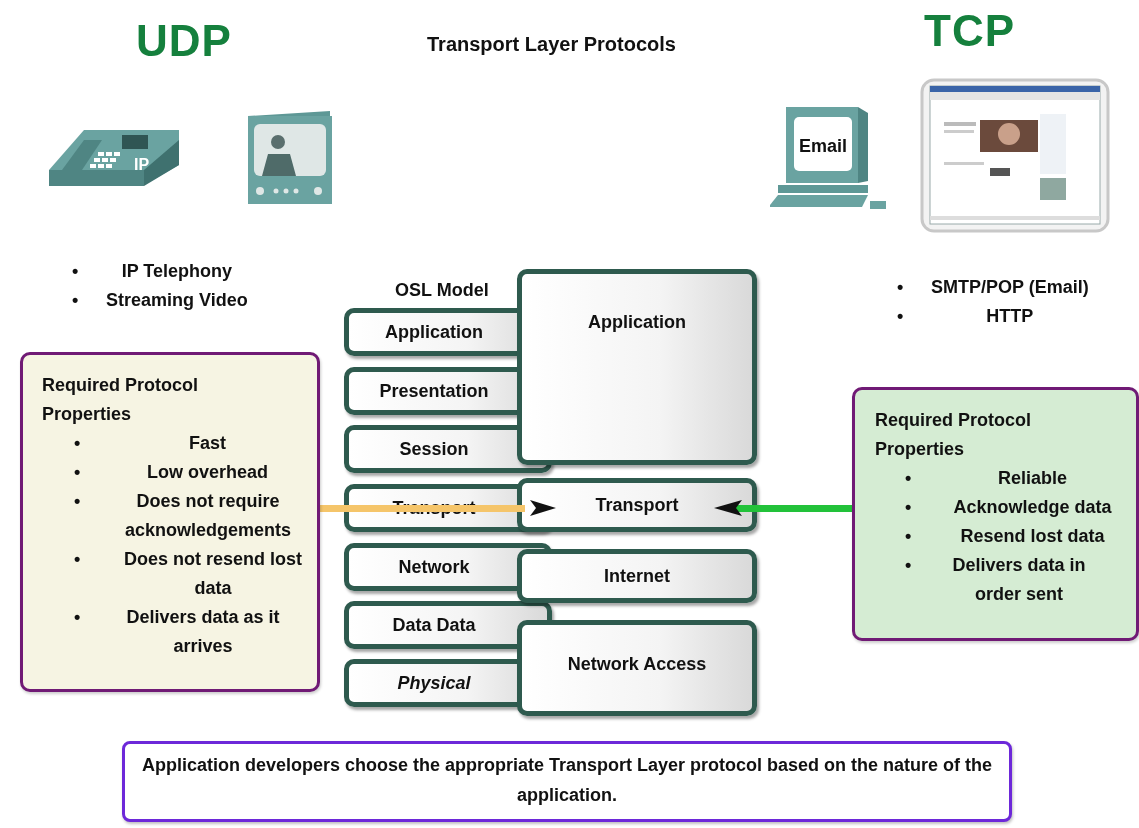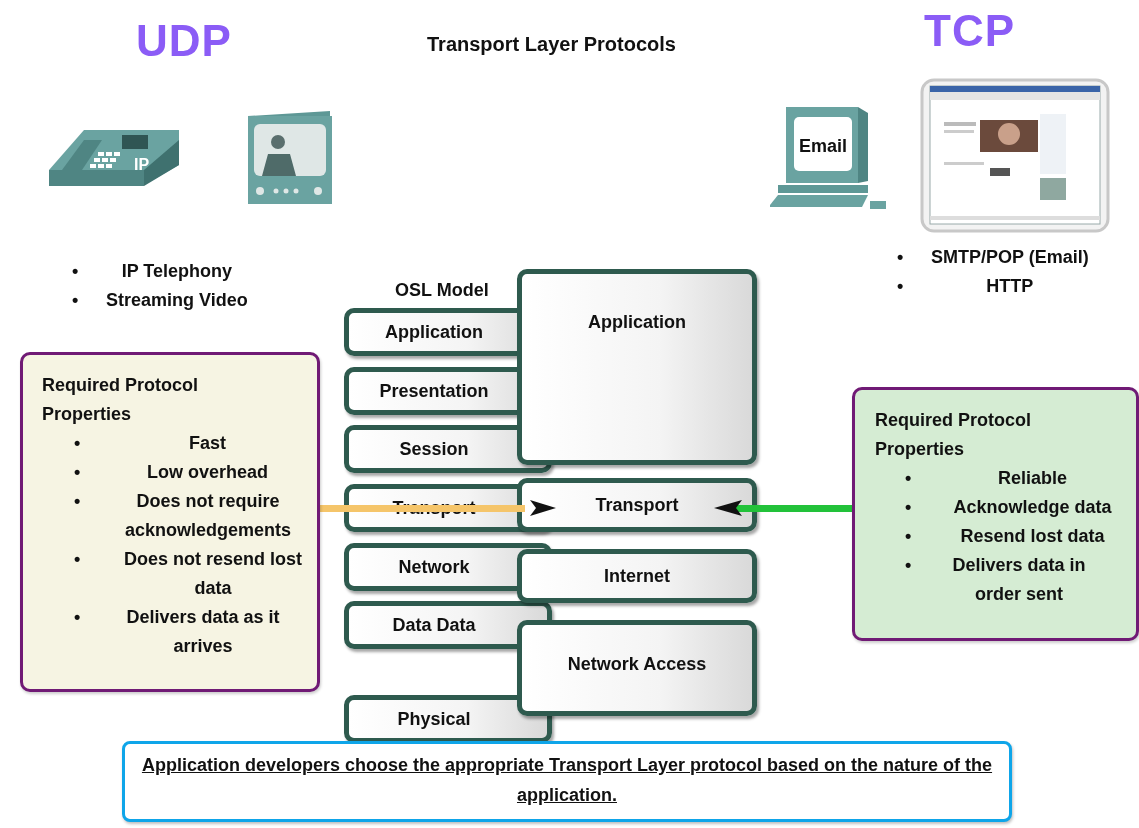--- a/index.html
+++ b/index.html
@@ -1,38 +1,38 @@
 <!DOCTYPE html>
 <html><head>
 <meta charset="utf-8">
 <style>
   html, body { margin: 0; padding: 0; background: #ffffff; }
   body { width: 1139px; height: 828px; position: relative; overflow: hidden;
          font-family: "Liberation Sans", sans-serif; color: #111; }
   .abs { position: absolute; }
-  .red-label { color: #8b5cf6; font-weight: bold; font-size: 44px; letter-spacing: 1px; }
+  .red-label { color: #15803d; font-weight: bold; font-size: 44px; letter-spacing: 1px; }
   .title { font-weight: bold; font-size: 20px; }
   .bold { font-weight: bold; }
   .bullets { font-weight: bold; font-size: 18px; line-height: 29px; margin: 0; padding: 0; list-style: none; }
   .bullets li { position: relative; padding-left: 34px; text-align: center; }
   .bullets li::before { content: "•"; position: absolute; left: 0; }
   .layer { position: absolute; box-sizing: border-box; border: 5px solid #2e5a4e; border-radius: 10px;
            background: linear-gradient(90deg, #ffffff 0%, #f4f4f4 60%, #d9d9d9 100%);
            box-shadow: 2px 3px 3px rgba(0,0,0,0.35); display: flex; align-items: center;
            justify-content: center; font-weight: bold; font-size: 18px; }
   .osi { left: 344px; width: 208px; height: 48px; justify-content: flex-start; padding-left: 0; }
   .osi span { width: 170px; text-align: center; display: block; }
   .tcp { left: 517px; width: 240px; }
   .props { position: absolute; box-sizing: border-box; border: 3px solid #701a75; border-radius: 10px;
            box-shadow: 1px 2px 3px rgba(0,0,0,0.2); }
   .props .ptitle { font-weight: bold; font-size: 18px; line-height: 29px; }
   .note { position: absolute; left: 122px; top: 741px; width: 890px; height: 81px; box-sizing: border-box;
-          border: 3px solid #0ea5e9; border-radius: 8px; background: #fff; text-align: center;
+          border: 3px solid #6d28d9; border-radius: 8px; background: #fff; text-align: center;
           font-size: 18px; font-weight: bold; line-height: 30px; padding-top: 6px;
-          box-shadow: 1px 2px 3px rgba(0,0,0,0.25); text-decoration: underline; }
+          box-shadow: 1px 2px 3px rgba(0,0,0,0.25); }
   .icon-svg { position: absolute; }
 </style>
 </head>
 <body>
 
 <div class="abs red-label" style="left:136px; top:16px;">UDP</div>
 <div class="abs title" style="left:427px; top:33px;">Transport Layer Protocols</div>
 <div class="abs red-label" style="left:924px; top:6px;">TCP</div>
 
 <svg class="icon-svg" style="left:44px; top:120px;" width="140" height="80" viewBox="0 0 140 80">
@@ -91,21 +91,21 @@
   <rect x="24" y="84" width="40" height="3" fill="#ccc"></rect>
     <rect x="70" y="90" width="20" height="8" fill="#555"></rect>
   <rect x="120" y="100" width="26" height="22" fill="#8fa8a0"></rect>
   <rect x="10" y="138" width="170" height="4" fill="#ddd"></rect>
 </svg>
 
 <ul class="abs bullets" style="left:72px; top:257px;">
   <li>IP Telephony</li>
   <li>Streaming Video</li>
 </ul>
-<ul class="abs bullets" style="left:897px; top:243px;">
+<ul class="abs bullets" style="left:897px; top:273px;">
   <li>SMTP/POP (Email)</li>
   <li>HTTP</li>
 </ul>
 
 <div class="abs bold" style="left:572px; top:226px; font-size:18px;margin-top:47px;">TCP/IP Model</div>
 <div class="abs bold" style="left:395px; top:280px; font-size:18px;">OSL Model</div>
 
 <div class="layer osi" style="top:308px;">
     <span>Application</span>
   </div>
@@ -117,21 +117,21 @@
   </div>
 <div class="layer osi" style="top:484px;">
     <span>Transport</span>
   </div>
 <div class="layer osi" style="top:543px;">
     <span>Network</span>
   </div>
 <div class="layer osi" style="top:601px;">
     <span>Data Data</span>
   </div>
-<div class="layer osi" style="top:695px;">
+<div class="layer osi" style="top:659px;font-style:italic;">
     <span>Physical</span>
   </div>
 
 <div class="layer tcp" style="top:269px; height:196px; padding-bottom:30px;">
     <span style="margin-top:-60px;">Application</span>
   </div>
 <div class="layer tcp" style="top:478px; height:54px;">
     <span>Transport</span>
   </div>
 <div class="layer tcp" style="top:549px; height:54px;">

